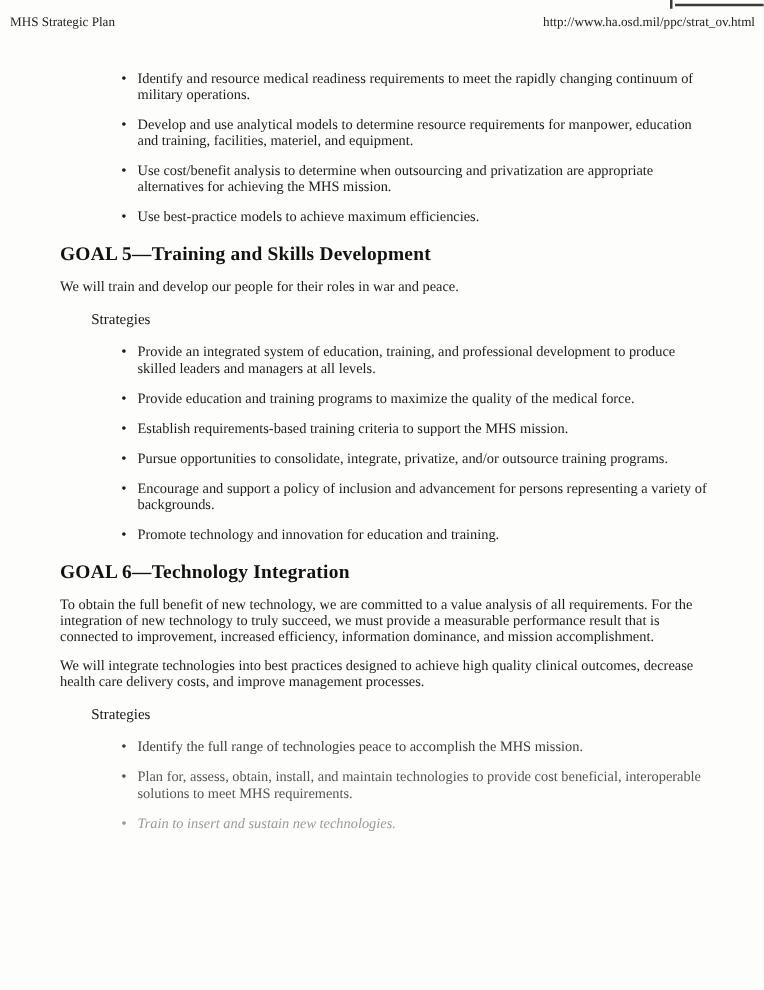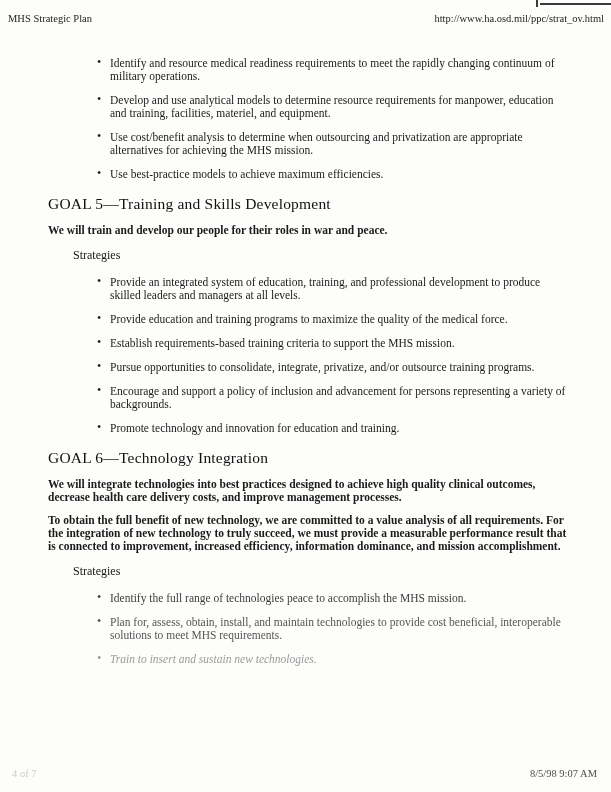--- a/index.html
+++ b/index.html
@@ -39,27 +39,26 @@
     margin:0 0 11px 0;
   }
   ul.bullets li::before{
     content:"\2022";
     position:absolute;left:-13px;top:-1px;
     font-size:12px;
   }
   h2.goal-heading{
     margin:14px 0 12px 0;
     font-size:15.5px;line-height:17px;
-    font-weight:normal;color:#111;
+    font-weight:bold;color:#111;
     letter-spacing:.2px;
   }
   p.para{
     margin:0 0 10px 0;
     max-width:520px;
-    font-weight:bold;
   }
   h3.strategies{
     margin:12px 0 14px 25px;
     font-size:12px;font-weight:normal;color:#161616;
   }
   .fade-1{color:#3d3d3d;}
   .fade-2{color:#555;}
   .fade-3{color:#9a9a9a;font-style:italic;}
   
   .page-footer{
@@ -100,29 +99,25 @@
     <ul class="bullets">
       <li>Provide an integrated system of education, training, and professional development to produce skilled leaders and managers at all levels.</li>
       <li>Provide education and training programs to maximize the quality of the medical force.</li>
       <li>Establish requirements-based training criteria to support the MHS mission.</li>
       <li>Pursue opportunities to consolidate, integrate, privatize, and/or outsource training programs.</li>
       <li>Encourage and support a policy of inclusion and advancement for persons representing a variety of backgrounds.</li>
       <li>Promote technology and innovation for education and training.</li>
     </ul>
 
     <h2 class="goal-heading">GOAL 6—Technology Integration</h2>
+    <p class="para">To obtain the full benefit of new technology, we are committed to a value analysis of all requirements. For the integration of new technology to truly succeed, we must provide a measurable performance result that is connected to improvement, increased efficiency, information dominance, and mission accomplishment.</p>
     <p class="para">We will integrate technologies into best practices designed to achieve high quality clinical outcomes, decrease health care delivery costs, and improve management processes.</p>
-    <p class="para">To obtain the full benefit of new technology, we are committed to a value analysis of all requirements. For the integration of new technology to truly succeed, we must provide a measurable performance result that is connected to improvement, increased efficiency, information dominance, and mission accomplishment.</p>
     <h3 class="strategies">Strategies</h3>
     <ul class="bullets">
       <li class="fade-1">Identify the full range of technologies peace to accomplish the MHS mission.</li>
       <li class="fade-2">Plan for, assess, obtain, install, and maintain technologies to provide cost beneficial, interoperable solutions to meet MHS requirements.</li>
       <li class="fade-3">Train to insert and sustain new technologies.</li>
     </ul>
 
   </div>
 
-  <div class="page-footer">
-    <span class="footer-page">4 of 7</span>
-    <span class="footer-time">8/5/98 9:07 AM</span>
-  </div>
 
 </div>
 
 </body></html>

